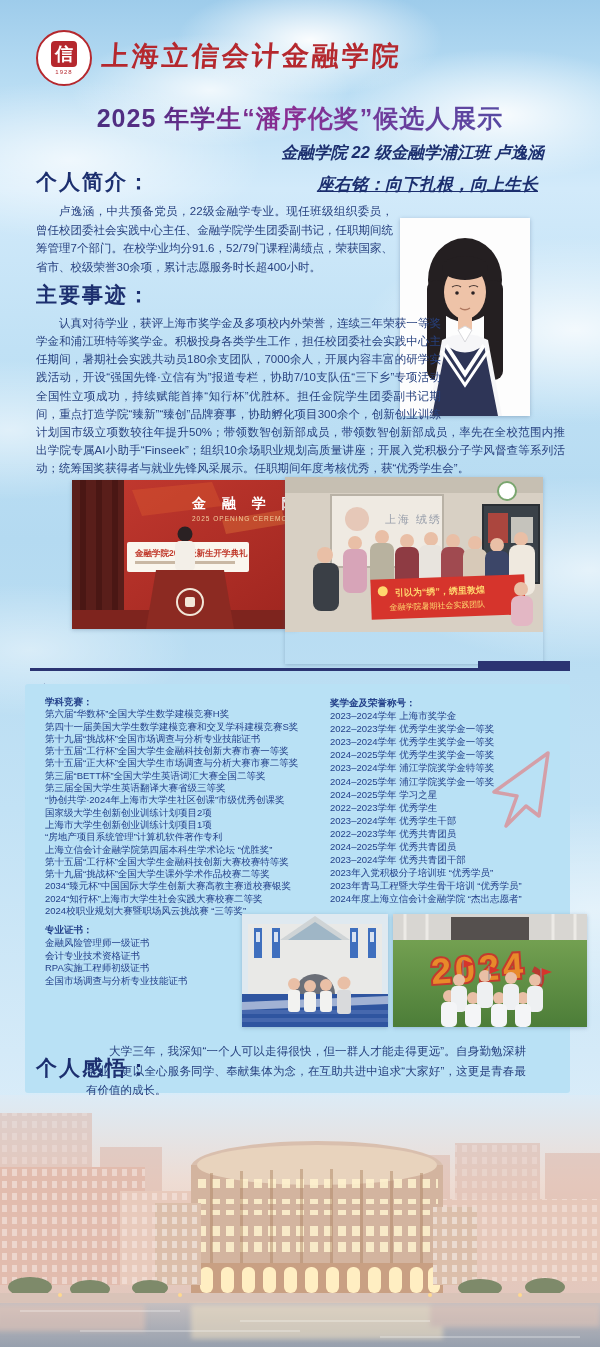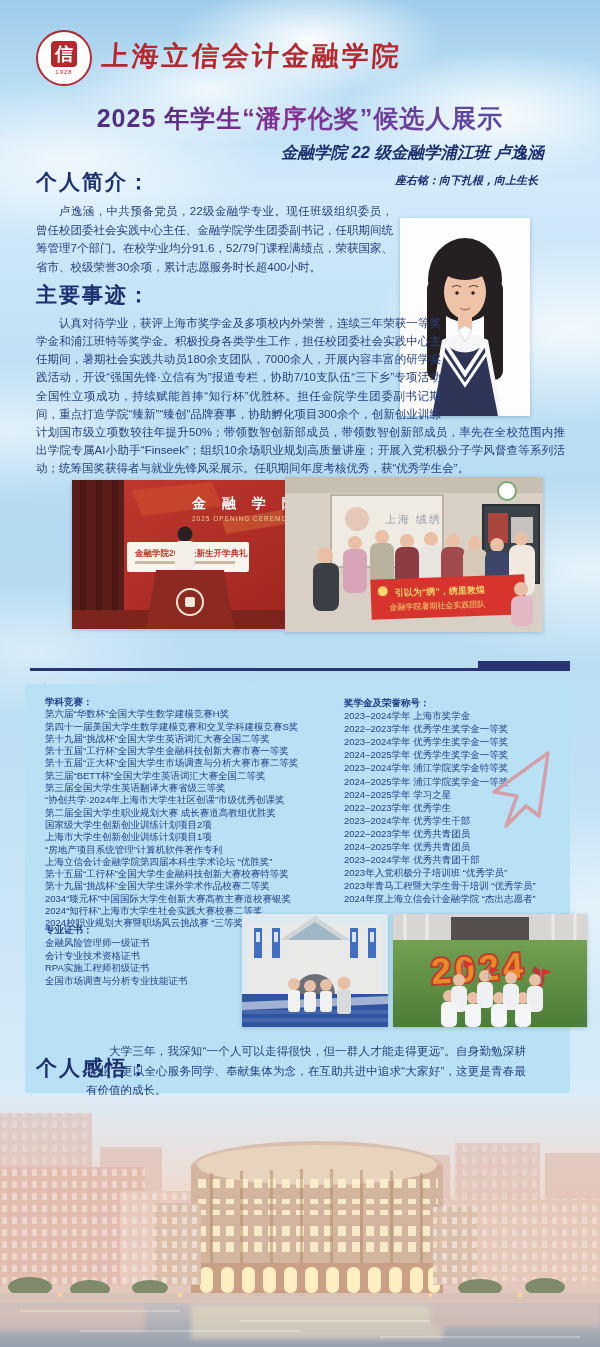--- a/index.html
+++ b/index.html
@@ -23,45 +23,45 @@
     align-items:center;justify-content:center;}
   .seal-core{width:26px;height:26px;background:#b5282e;border-radius:4px;color:#fff;
     font-size:18px;line-height:26px;text-align:center;font-weight:bold;}
   .seal-year{font-size:6px;color:#b5282e;margin-top:2px;letter-spacing:1px;}
   .uni-name{left:102px;top:38px;font-size:27px;font-weight:bold;color:#b5282e;
     letter-spacing:3px;transform:skewX(-4deg);}
   .main-title{left:0;top:102px;width:600px;text-align:center;font-size:25px;font-weight:bold;
     letter-spacing:1px;background:linear-gradient(90deg,#41307c 8%,#5c2d87 28%,#8a2d92 48%,#6a3d9c 66%,#4f4fa5 92%);
     -webkit-background-clip:text;background-clip:text;color:transparent;}
   .student-line{right:56px;top:142px;font-size:16.5px;font-weight:bold;font-style:italic;color:#1c2f6f;}
-  .motto{right:62px;top:173px;font-size:11px;font-weight:bold;font-style:italic;color:#1c2f6f;}
+  .motto{right:62px;top:173px;font-size:17px;font-weight:bold;font-style:italic;color:#1c2f6f;text-decoration:underline;}
   
   .h-sec{font-size:21px;font-weight:bold;color:#1c2f6f;letter-spacing:2px;}
   .body-txt{font-size:11.5px;color:#27417f;text-align:justify;line-height:1.62;text-indent:2em;}
   .profile-txt{left:36px;top:202px;width:357px;}
   .deeds-txt{left:36px;top:314px;width:529px;line-height:1.58;}
   .gap{float:right;width:124px;height:104px;}
   
   .portrait{left:400px;top:218px;width:130px;height:198px;background:#fdfdfd;
     box-shadow:0 1px 4px rgba(60,90,130,.35);overflow:hidden;}
   
   .photo{overflow:hidden;box-shadow:0 1px 4px rgba(60,90,130,.3);}
   .ph-ceremony{left:48px;top:480px;width:225px;height:149px;margin-left:24px;}
-  .ph-practice{left:285px;top:477px;width:258px;height:155px;}
+  .ph-practice{left:285px;top:477px;width:258px;height:187px;}
   .ph-campus{left:242px;top:914px;width:146px;height:113px;}
   .ph-flowers{left:393px;top:914px;width:194px;height:113px;}
   
   .honors-head{left:36px;top:637px;margin-top:44px;}
   .div-thin{left:30px;top:668px;width:540px;height:3px;background:#2b3472;}
   .div-thick{left:478px;top:661px;width:92px;height:7px;background:#2b3472;}
   .panel{left:25px;top:684px;width:545px;height:409px;background:#b9e1f5;border-radius:3px;}
   .list{font-size:9.5px;color:#24418a;white-space:nowrap;}
   .list .label{font-weight:bold;}
   .l-comp{left:45px;top:696px;width:300px;line-height:12.3px;}
-  .l-award{left:344px;top:696px;width:236px;line-height:13.1px;}
+  .l-award{left:330px;top:696px;width:236px;line-height:13.1px;}
   .l-cert{left:45px;top:924px;width:250px;line-height:12.8px;}
   .arrow-deco{left:486px;top:748px;}
   
   .refl-head{left:36px;top:1008px;margin-top:46px;}
   .refl-txt{left:86px;top:1042px;width:440px;line-height:1.7;}
   
   .campus{left:0;top:1095px;width:600px;height:252px;}
 </style>
 </head>
 <body>
@@ -181,27 +181,26 @@
   <div class="abs div-thick"></div>
   <div class="abs div-thin"></div>
   <div class="abs panel"></div>
 
   <div class="abs list l-comp">
     <div class="label">学科竞赛：</div>
     <div>
 
     <div>第六届“华数杯”全国大学生数学建模竞赛H奖</div>
         <div>第四十一届美国大学生数学建模竞赛和交叉学科建模竞赛S奖</div>
-        <div>第十九届“挑战杯”全国大学生英语词汇大赛全国二等奖</div>
+        <div>第十九届“挑战杯”全国市场调查与分析专业技能证书</div>
         <div>第十五届“工行杯”全国大学生金融科技创新大赛市赛一等奖</div>
         <div>第十五届“正大杯”全国大学生市场调查与分析大赛市赛二等奖</div>
         <div>第三届“BETT杯”全国大学生英语词汇大赛全国二等奖</div>
         <div>第三届全国大学生英语翻译大赛省级三等奖</div>
         <div>“协创共学·2024年上海市大学生社区创课”市级优秀创课奖</div>
-        <div>第二届全国大学生职业规划大赛 成长赛道高教组优胜奖</div>
         <div>国家级大学生创新创业训练计划项目2项</div>
         <div>上海市大学生创新创业训练计划项目1项</div>
         <div>“房地产项目系统管理”计算机软件著作专利</div>
         <div>上海立信会计金融学院第四届本科生学术论坛 “优胜奖”</div>
         <div>第十五届“工行杯”全国大学生金融科技创新大赛校赛特等奖</div>
         <div>第十九届“挑战杯”全国大学生课外学术作品校赛二等奖</div>
         <div>2034“臻元杯”中国国际大学生创新大赛高教主赛道校赛银奖</div>
         <div>2024“知行杯”上海市大学生社会实践大赛校赛二等奖</div>
         <div>2024校职业规划大赛暨职场风云挑战赛 “三等奖”</div>
       </div>

